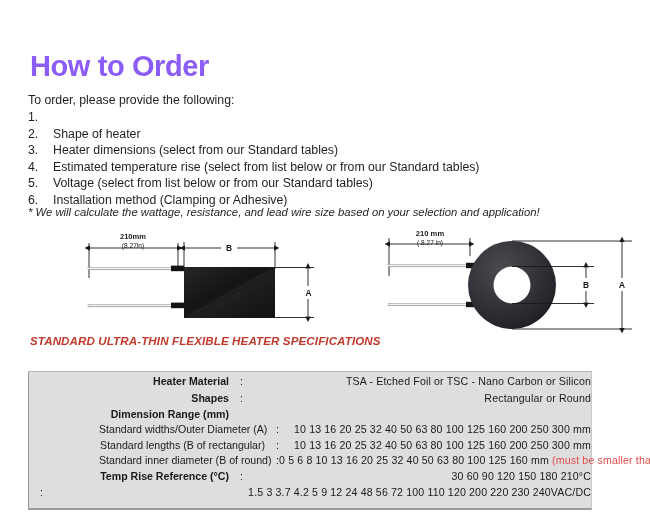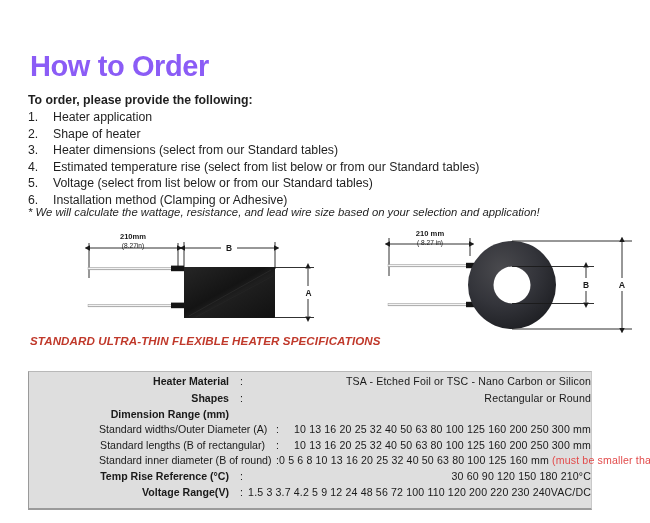--- a/index.html
+++ b/index.html
@@ -28,21 +28,20 @@
     line-height: 1;
   }
 
   
   .intro {
     position: absolute;
     left: 28px;
     top: 93px;
     font-size: 12.3px;
     color: #1f1f1f;
-    font-weight: bold;
   }
   .order-list {
     position: absolute;
     left: 28px;
     top: 109px;
     width: 600px;
   }
   .order-item {
     display: flex;
     font-size: 12.3px;
@@ -138,21 +137,20 @@
 </head>
 <body>
 
 <div class="page-title">How to Order</div>
 
 <div class="intro">To order, please provide the following:</div>
 
 <div class="order-list">
   <div class="order-item">
     <span class="order-num">1.</span>
-    <span class="order-text">Heater application</span>
   </div>
   <div class="order-item">
     <span class="order-num">2.</span>
     <span class="order-text">Shape of heater</span>
   </div>
   <div class="order-item">
     <span class="order-num">3.</span>
     <span class="order-text">Heater dimensions (select from our Standard tables)</span>
   </div>
   <div class="order-item">
@@ -309,18 +307,17 @@
     <span class="spec-value"><span>0  5  6  8  10  13  16  20  25  32  40  50  63  80  100  125  160 mm </span><span class="spec-note">(must be smaller than A)</span></span>
   </div>
 
   <div class="spec-row">
     <span class="spec-label">Temp Rise Reference (°C)</span>
     <span class="spec-colon">:</span>
     <span class="spec-value">30  60  90  120  150  180  210°C</span>
   </div>
 
   <div class="spec-row last">
-    <span class="spec-label">Voltage Range(V)</span>
     <span class="spec-colon">:</span>
     <span class="spec-value">1.5  3  3.7  4.2  5  9  12  24  48  56  72  100  110  120  200  220  230  240VAC/DC</span>
   </div>
 
 </div>
 
 </body></html>

